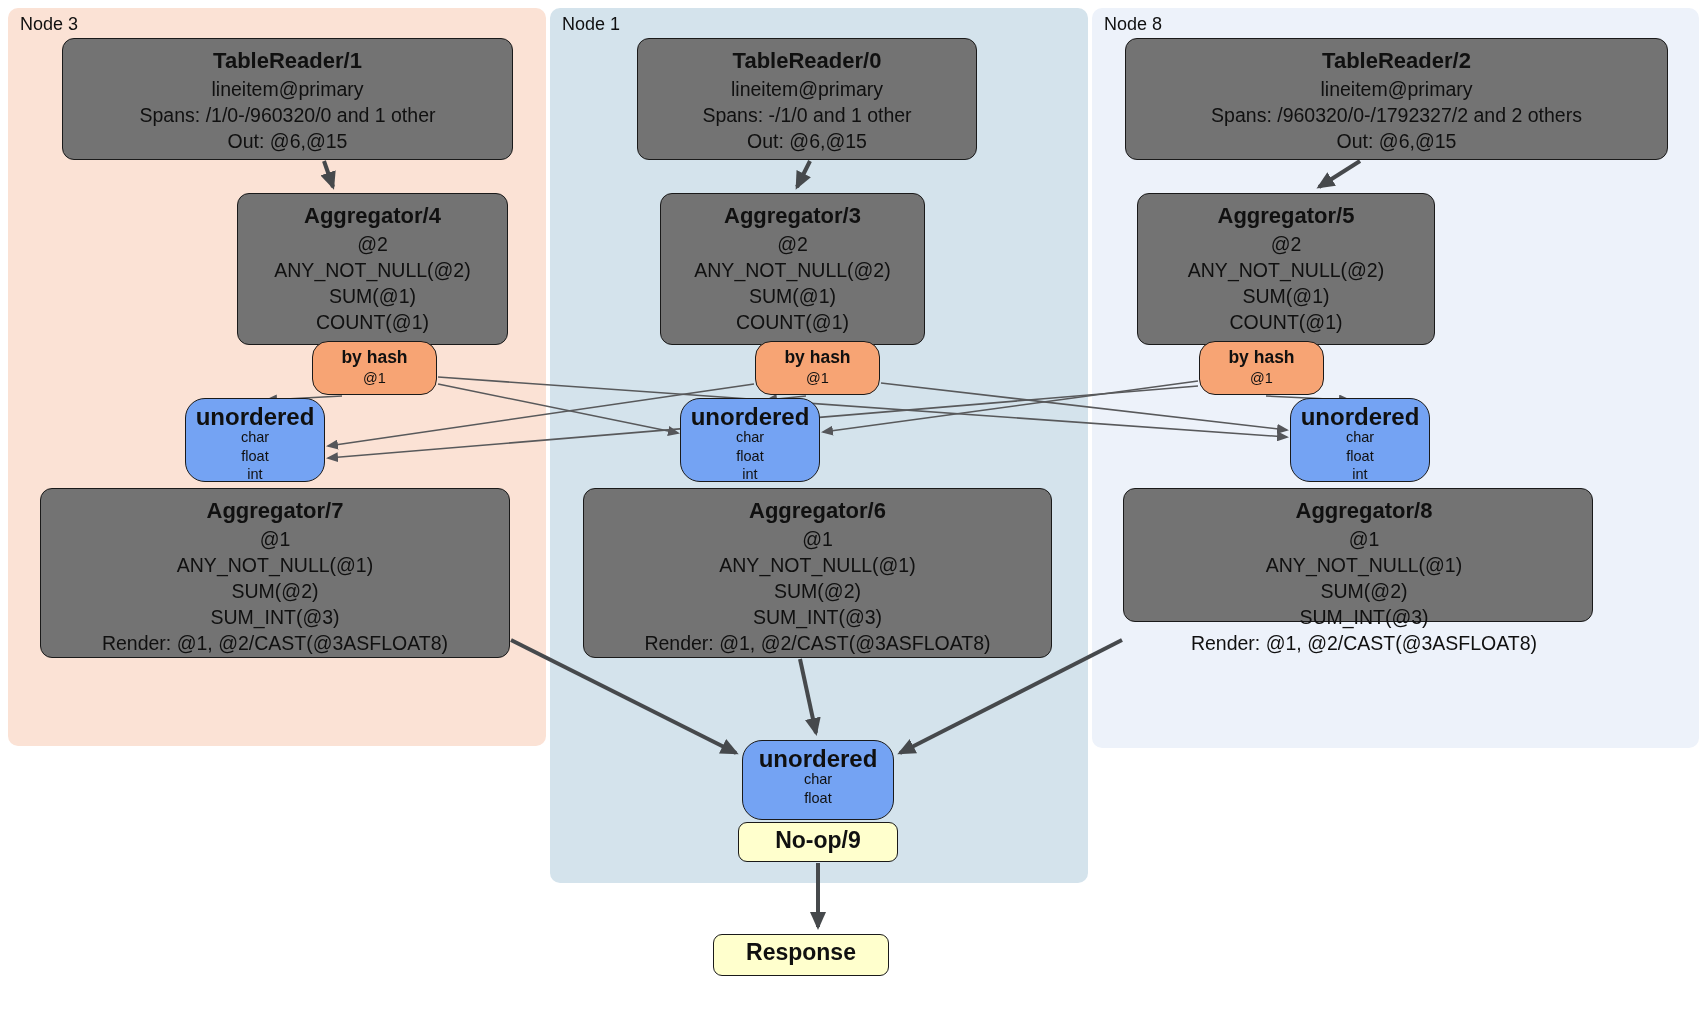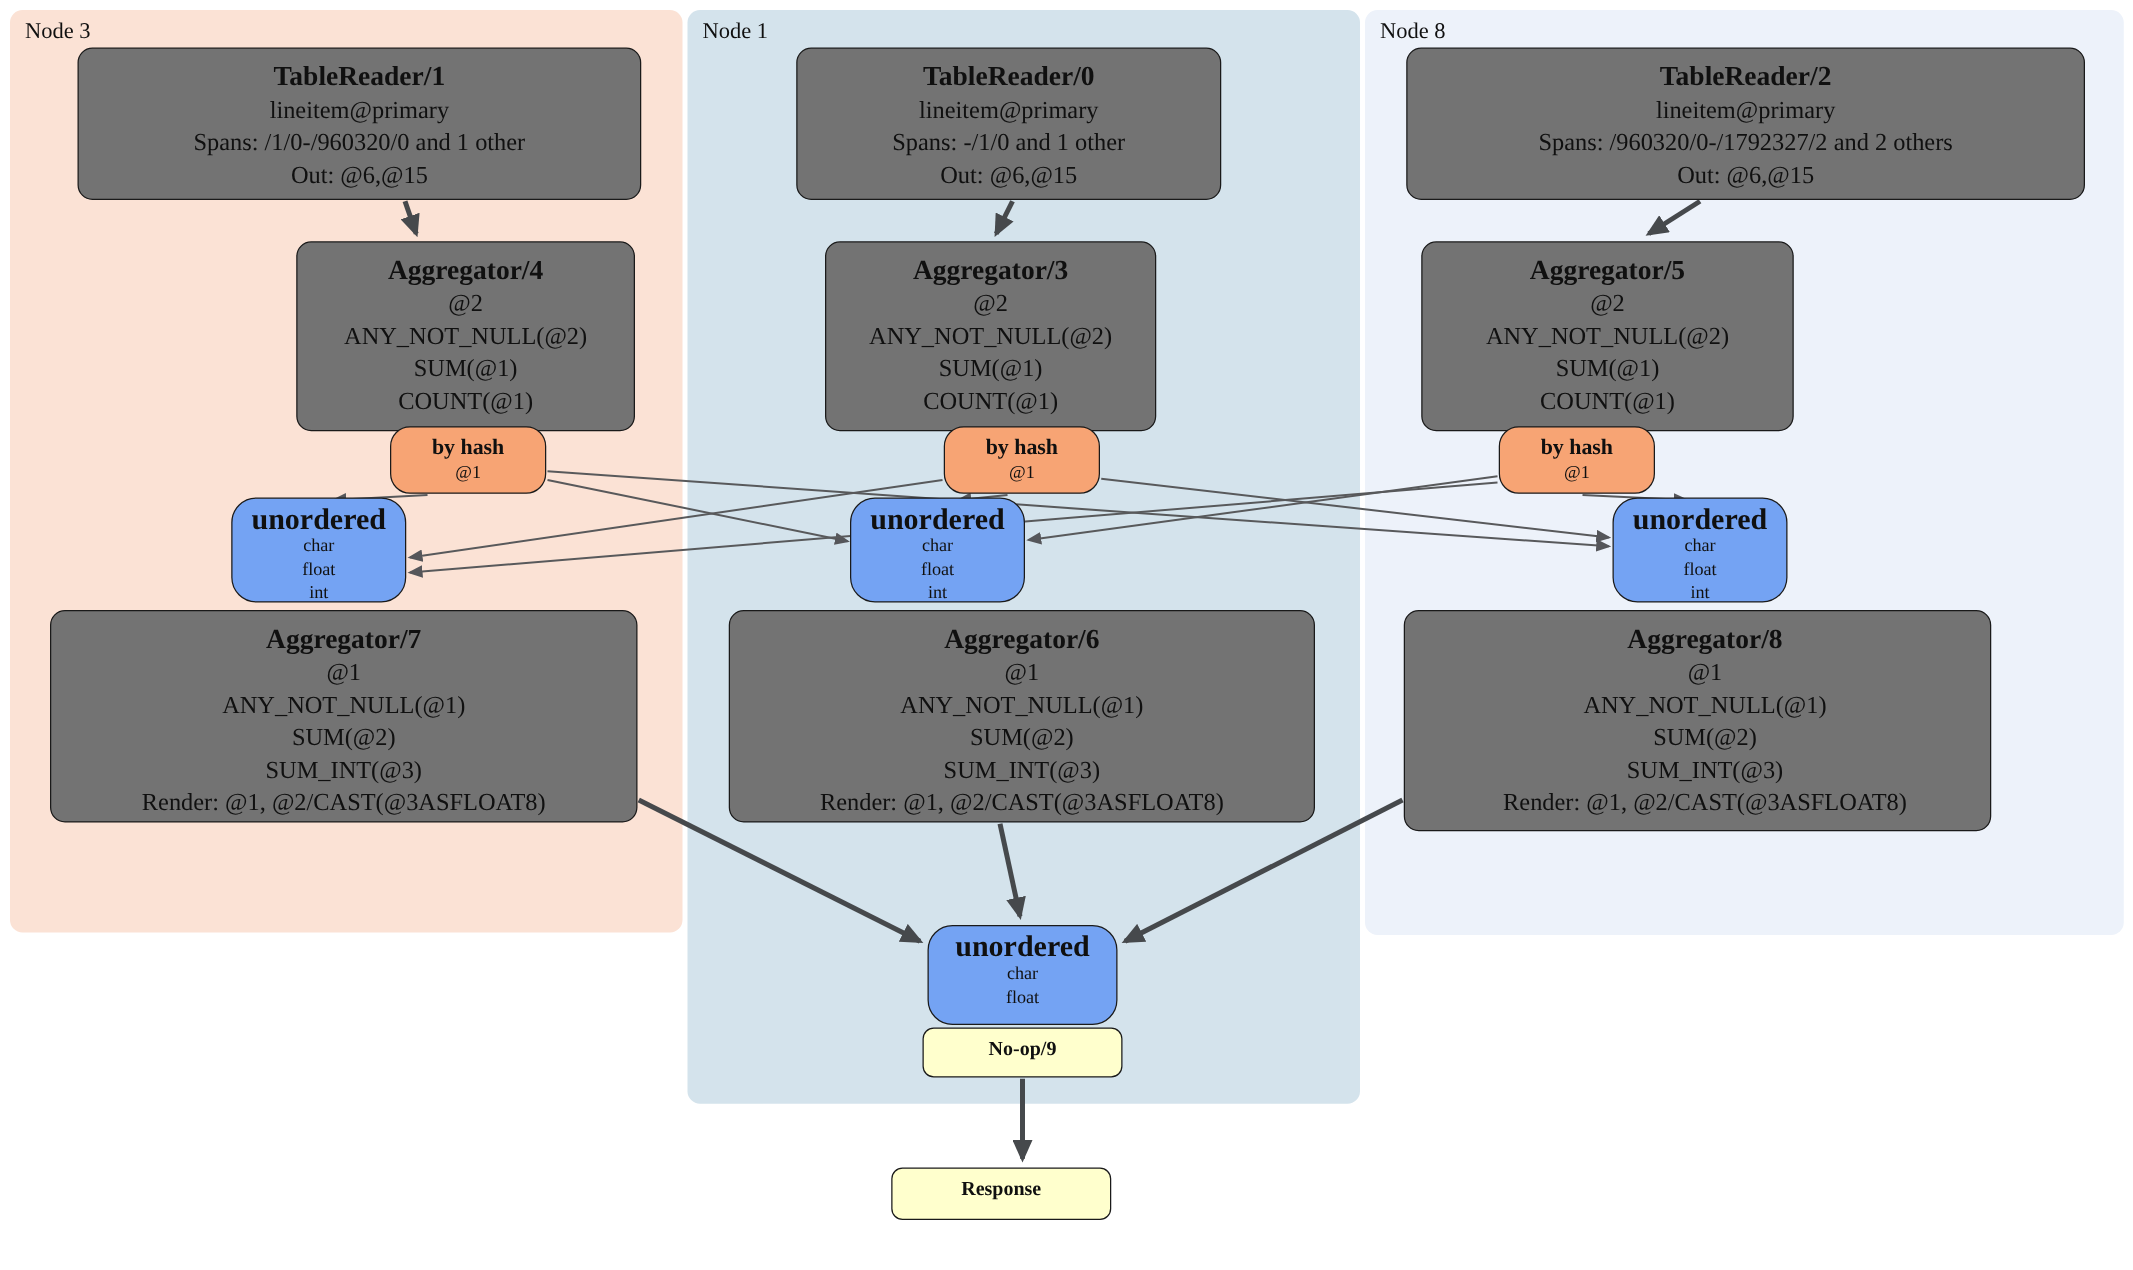--- a/index.html
+++ b/index.html
@@ -1,53 +1,53 @@
 <!DOCTYPE html>
 <html><head>
 <meta charset="utf-8">
 <style>
   html,body{margin:0;padding:0;background:#ffffff;}
   #canvas{
     position:relative;width:1706px;height:1016px;overflow:hidden;
-    font-family:Liberation Serif, serif;color:#101010;
+    font-family:Liberation Sans, sans-serif;color:#101010;
   }
   .region{position:absolute;border-radius:10px;}
   .region-label{position:absolute;top:6px;left:12px;font-size:18px;color:#101010;}
   #region-node3{left:8px;top:8px;width:538px;height:738px;background:#fbe2d5;}
   #region-node1{left:550px;top:8px;width:538px;height:875px;background:#d4e3ec;}
   #region-node2{left:1092px;top:8px;width:607px;height:740px;background:#edf2fa;}
   svg.edges{position:absolute;left:0;top:0;z-index:2;}
   .box{position:absolute;box-sizing:border-box;text-align:center;border:1.8px solid #1a1a1a;z-index:3;}
   .ybox{background:#737373;border-radius:12px;padding-top:7px;}
   .ybox .title{font-size:22px;font-weight:bold;line-height:30px;white-space:nowrap;}
   .ybox .line{font-size:19.5px;line-height:26px;white-space:nowrap;}
   .hashbox{background:#f7a474;border-radius:16px;padding-top:4px;z-index:4;}
   .hashbox .title{font-size:17.5px;font-weight:bold;line-height:23px;}
   .hashbox .sub{font-size:14.5px;line-height:18px;}
   .syncbox{background:#74a3f3;border-radius:20px;padding-top:6px;}
   .syncbox .title{font-size:24px;font-weight:bold;line-height:23px;}
   .syncbox .line{font-size:14.5px;line-height:18.5px;}
   .pill{background:#ffffcd;border-radius:9px;}
-  .pill .title{font-size:16px;font-weight:bold;line-height:34px;white-space:nowrap;}
+  .pill .title{font-size:23px;font-weight:bold;line-height:34px;white-space:nowrap;}
   
   #tr1{left:62px;top:38px;width:451px;height:122px;}
   #tr0{left:637px;top:38px;width:340px;height:122px;}
   #tr2{left:1125px;top:38px;width:543px;height:122px;}
   #agg4{left:237px;top:193px;width:271px;height:152px;}
   #agg3{left:660px;top:193px;width:265px;height:152px;}
   #agg5{left:1137px;top:193px;width:298px;height:152px;}
   #router3{left:312px;top:341px;width:125px;height:54px;}
   #router1{left:755px;top:341px;width:125px;height:54px;}
   #router2{left:1199px;top:341px;width:125px;height:54px;}
   #sync3{left:185px;top:398px;width:140px;height:84px;}
   #sync1{left:680px;top:398px;width:140px;height:84px;}
   #sync2{left:1290px;top:398px;width:140px;height:84px;}
   #agg7{left:40px;top:488px;width:470px;height:170px;}
   #agg6{left:583px;top:488px;width:469px;height:170px;}
-  #agg8{left:1123px;top:488px;width:470px;height:177px;padding-left:12px;}
+  #agg8{left:1123px;top:488px;width:470px;height:134px;padding-left:12px;}
   #syncFinal{left:742px;top:740px;width:152px;height:80px;}
   #noop{left:738px;top:822px;width:160px;height:40px;}
   #response{left:713px;top:934px;width:176px;height:42px;}
 </style>
 </head>
 <body>
 
 <div id="canvas">
 
   <div class="region" id="region-node3">

